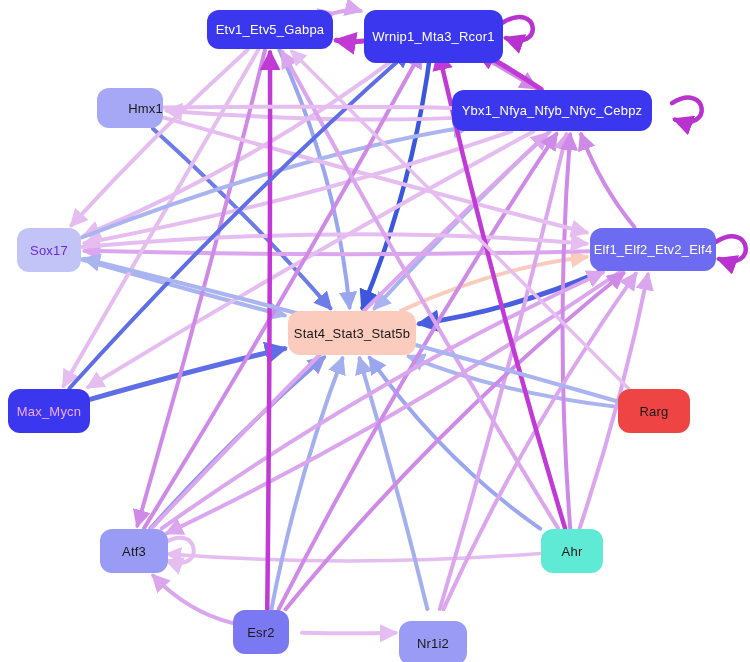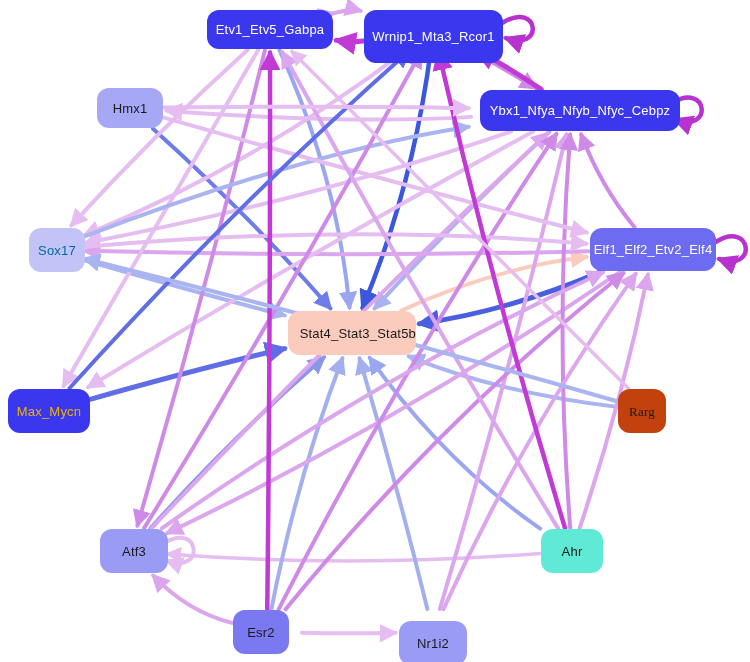--- a/index.html
+++ b/index.html
@@ -157,39 +157,39 @@
         <path d="M 164 543.08 C 200 521.08 206 574.68 167 560.68" fill="none" stroke="#e6bdf0" stroke-width="4" stroke-linecap="round" marker-end="url(#ah-5)"></path>
       </g>
   </svg>
   <div id="nodes-layer">
       <div class="node" style="left: 207px; top: 10px; width: 126px; height: 39px; background: rgb(59, 55, 239); color: rgb(255, 255, 255);">
         <span class="node-label">Etv1_Etv5_Gabpa</span>
       </div>
       <div class="node" style="left: 364px; top: 10px; width: 139px; height: 53px; background: rgb(59, 55, 239); color: rgb(255, 255, 255);">
         <span class="node-label">Wrnip1_Mta3_Rcor1</span>
       </div>
-      <div class="node" style="left: 480px; top: 90px; width: 200px; height: 41px; background: rgb(59, 55, 239); color: rgb(255, 255, 255);">
+      <div class="node" style="left: 452px; top: 90px; width: 200px; height: 41px; background: rgb(59, 55, 239); color: rgb(255, 255, 255);">
         <span class="node-label">Ybx1_Nfya_Nfyb_Nfyc_Cebpz</span>
       </div>
-      <div class="node" style="left: 97px; top: 88px; width: 66px; height: 40px; background: rgb(166, 168, 245); color: rgb(26, 26, 26);">
+      <div class="node" style="left: 97px; top: 88px; width: 66px; height: 40px; background: rgb(166, 168, 245); color: rgb(26, 26, 26); justify-content: flex-end;">
         <span class="node-label">Hmx1</span>
       </div>
-      <div class="node" style="left: 17px; top: 228px; width: 56px; height: 44px; background: rgb(194, 196, 247); color: #0369a1; margin-left: 12px;">
+      <div class="node" style="left: 17px; top: 228px; width: 64px; height: 44px; background: rgb(194, 196, 247); color: #6d28d9;">
         <span class="node-label">Sox17</span>
       </div>
       <div class="node" style="left: 590px; top: 228px; width: 126px; height: 43px; background: rgb(109, 107, 241); color: rgb(255, 255, 255); justify-content: center;">
         <span class="node-label">Elf1_Elf2_Etv2_Elf4</span>
       </div>
-      <div class="node" style="left: 288px; top: 311px; width: 128px; height: 44px; background: rgb(251, 203, 189); color: rgb(26, 26, 26); justify-content: flex-end;">
+      <div class="node" style="left: 288px; top: 311px; width: 128px; height: 44px; background: rgb(251, 203, 189); color: rgb(26, 26, 26);">
         <span class="node-label">Stat4_Stat3_Stat5b</span>
       </div>
-      <div class="node" style="left: 8px; top: 389px; width: 82px; height: 44px; background: rgb(59, 55, 239); color: #eab308;">
+      <div class="node" style="left: 8px; top: 389px; width: 82px; height: 44px; background: rgb(59, 55, 239); color: #f0abfc;">
         <span class="node-label">Max_Mycn</span>
       </div>
-      <div class="node" style="left: 618px; top: 389px; width: 48px; height: 44px; background: #c2410c; color: rgb(26, 26, 26); font-family: Liberation Serif, serif;">
+      <div class="node" style="left: 618px; top: 389px; width: 72px; height: 44px; background: #ef4444; color: rgb(26, 26, 26);">
         <span class="node-label">Rarg</span>
       </div>
       <div class="node" style="left: 100px; top: 529px; width: 68px; height: 44px; background: rgb(154, 155, 244); color: rgb(26, 26, 26);">
         <span class="node-label">Atf3</span>
       </div>
       <div class="node" style="left: 541px; top: 529px; width: 62px; height: 44px; background: #5eead4; color: rgb(26, 26, 26);">
         <span class="node-label">Ahr</span>
       </div>
       <div class="node" style="left: 233px; top: 610px; width: 56px; height: 44px; background: rgb(123, 121, 242); color: rgb(26, 26, 26);">
         <span class="node-label">Esr2</span>

